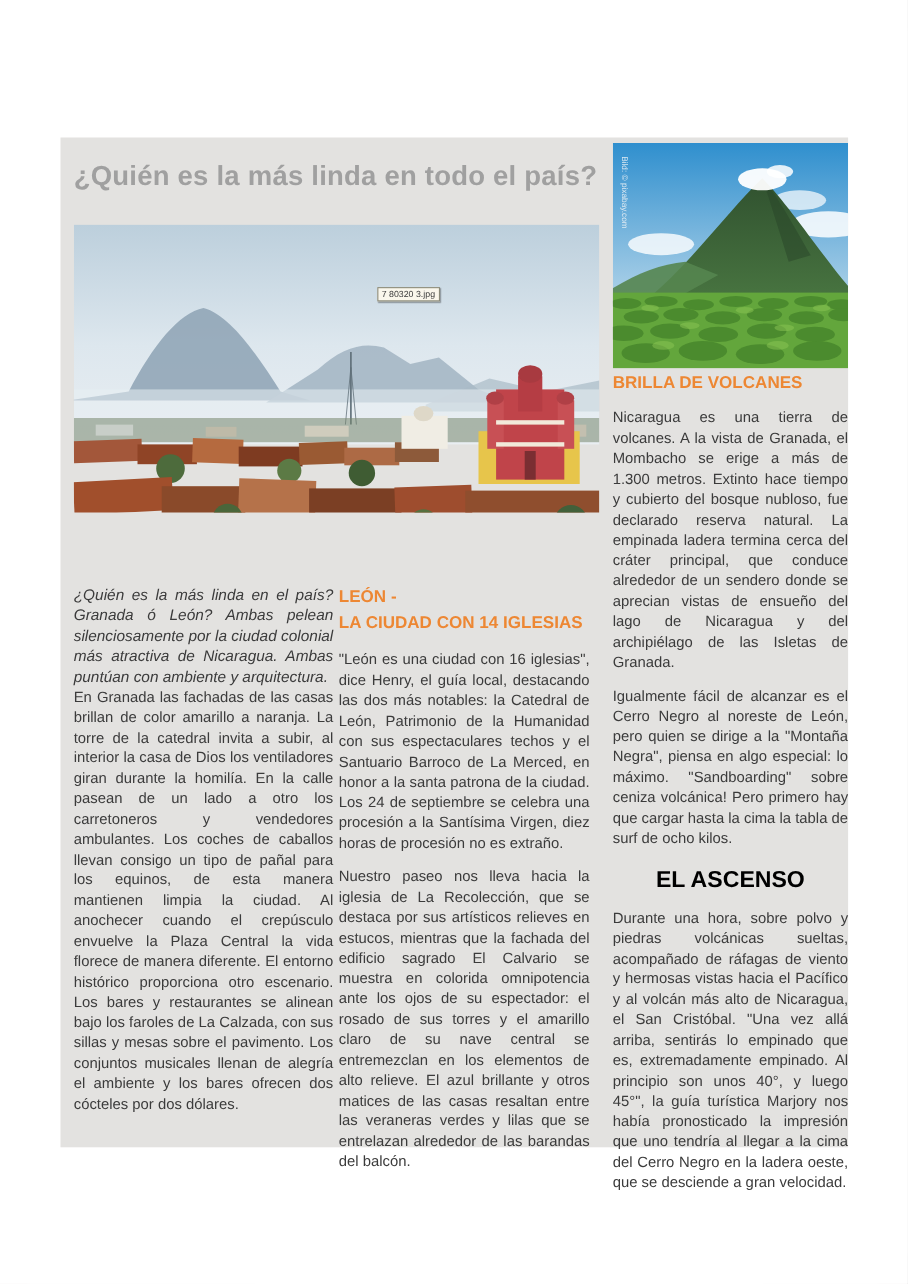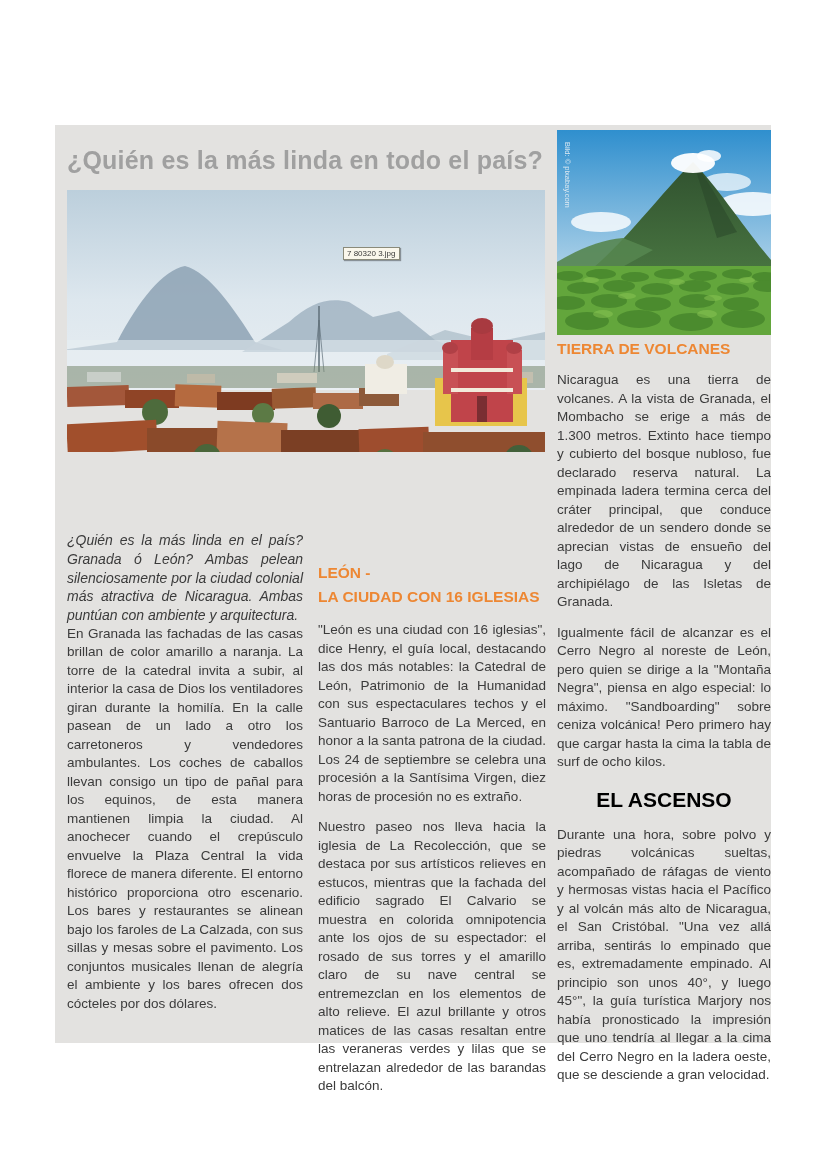--- a/index.html
+++ b/index.html
@@ -6,31 +6,31 @@
   .page{
     position:relative;width:825px;height:1167px;background:#ffffff;overflow:hidden;
     font-family:"Liberation Sans",sans-serif;color:#3b3b3b;border-radius:28px;
   }
   .panel{position:absolute;left:55px;top:125px;width:716px;height:918px;background:#e3e2e0;}
   .page-title{
     position:absolute;left:67px;top:146px;width:520px;
     font-size:25px;font-weight:bold;color:#a0a0a0;letter-spacing:.2px;
   }
   .photo{position:absolute;overflow:hidden;}
-  .main-photo{left:67px;top:190px;width:478px;height:262px;}
+  .main-photo{left:67px;top:204px;width:478px;height:262px;}
   .volcano-photo{left:557px;top:130px;width:214px;height:205px;}
   .photo svg{display:block;}
   .tooltip{
     position:absolute;left:276px;top:57px;padding:1px 3px;
     background:#faf7ec;border:1px solid #8a8a7a;box-shadow:1px 1px 1px rgba(0,0,0,.35);
     font-size:8px;line-height:9px;color:#3a3a3a;white-space:nowrap;
   }
   .col{position:absolute;text-align:justify;font-size:13.5px;line-height:18.5px;}
   .col-left{left:67px;top:531px;width:236px;}
-  .col-mid{left:318px;top:531px;width:228px;margin-top:30px;}
+  .col-mid{left:308px;top:531px;width:228px;}
   .col-right{left:557px;top:338px;width:214px;}
   .intro{font-style:italic;font-size:14px;line-height:18.8px;margin:0 0 0 0;}
   .h-orange{
     color:#ed8733;font-weight:bold;font-size:15.5px;line-height:21px;
     text-align:left;margin:0 0 12px 0;
   }
   .h-orange.two-line{line-height:24px;}
   .h-ascenso{
     color:#000000;font-weight:bold;font-size:21px;line-height:24px;
     text-align:center;margin:16px 0 14px 0;
@@ -194,27 +194,27 @@
   </div>
 
   <div class="col col-left">
     <p class="intro">¿Quién es la más linda en el país? Granada ó León? Ambas pelean silenciosamente por la ciudad colonial más atractiva de Nicaragua. Ambas puntúan con ambiente y arquitectura.</p>
     <p class="body">En Granada las fachadas de las casas brillan de color amarillo a naranja. La torre de la catedral invita a subir, al interior la casa de Dios los ventiladores giran durante la homilía. En la calle pasean de un lado a otro los carretoneros y vendedores ambulantes. Los coches de caballos llevan consigo un tipo de pañal para los equinos, de esta manera mantienen limpia la ciudad. Al anochecer cuando el crepúsculo envuelve la Plaza Central la vida florece de manera diferente. El entorno histórico proporciona otro escenario. Los bares y restaurantes se alinean bajo los faroles de La Calzada, con sus sillas y mesas sobre el pavimento. Los conjuntos musicales llenan de alegría el ambiente y los bares ofrecen dos cócteles por dos dólares.</p>
   </div>
 
   <div class="col col-mid">
     <div class="h-orange two-line">
       <div>LEÓN -</div>
-      <div>LA CIUDAD CON 16 IGLESIAS</div>
+      <div>LA CIUDAD CON 14 IGLESIAS</div>
     </div>
     <p class="body">"León es una ciudad con 16 iglesias", dice Henry, el guía local, destacando las dos más notables: la Catedral de León, Patrimonio de la Humanidad con sus espectaculares techos y el Santuario Barroco de La Merced, en honor a la santa patrona de la ciudad. Los 24 de septiembre se celebra una procesión a la Santísima Virgen, diez horas de procesión no es extraño.</p>
     <p class="body">Nuestro paseo nos lleva hacia la iglesia de La Recolección, que se destaca por sus artísticos relieves en estucos, mientras que la fachada del edificio sagrado El Calvario se muestra en colorida omnipotencia ante los ojos de su espectador: el rosado de sus torres y el amarillo claro de su nave central se entremezclan en los elementos de alto relieve. El azul brillante y otros matices de las casas resaltan entre las veraneras verdes y lilas que se entrelazan alrededor de las barandas del balcón.</p>
   </div>
 
   <div class="col col-right">
-    <div class="h-orange">TIERRA DE VOLCANES</div>
+    <div class="h-orange">BRILLA DE VOLCANES</div>
     <p class="body">Nicaragua es una tierra de volcanes. A la vista de Granada, el Mombacho se erige a más de 1.300 metros. Extinto hace tiempo y cubierto del bosque nubloso, fue declarado reserva natural. La empinada ladera termina cerca del cráter principal, que conduce alrededor de un sendero donde se aprecian vistas de ensueño del lago de Nicaragua y del archipiélago de las Isletas de Granada.</p>
     <p class="body">Igualmente fácil de alcanzar es el Cerro Negro al noreste de León, pero quien se dirige a la "Montaña Negra", piensa en algo especial: lo máximo. "Sandboarding" sobre ceniza volcánica! Pero primero hay que cargar hasta la cima la tabla de surf de ocho kilos.</p>
     <div class="h-ascenso">EL ASCENSO</div>
     <p class="body">Durante una hora, sobre polvo y piedras volcánicas sueltas, acompañado de ráfagas de viento y hermosas vistas hacia el Pacífico y al volcán más alto de Nicaragua, el San Cristóbal. "Una vez allá arriba, sentirás lo empinado que es, extremadamente empinado. Al principio son unos 40°, y luego 45°", la guía turística Marjory nos había pronosticado la impresión que uno tendría al llegar a la cima del Cerro Negro en la ladera oeste, que se desciende a gran velocidad.</p>
   </div>
 
 </div>
 
 </body></html>

